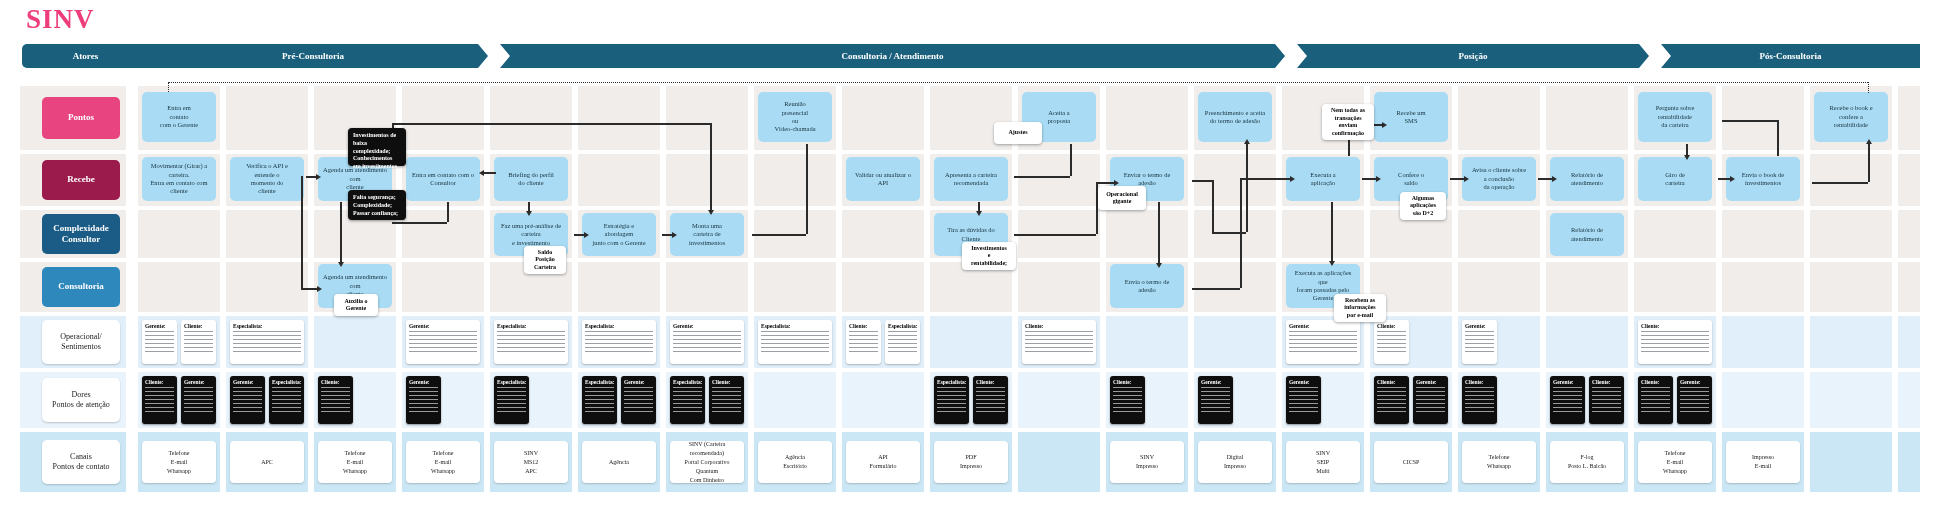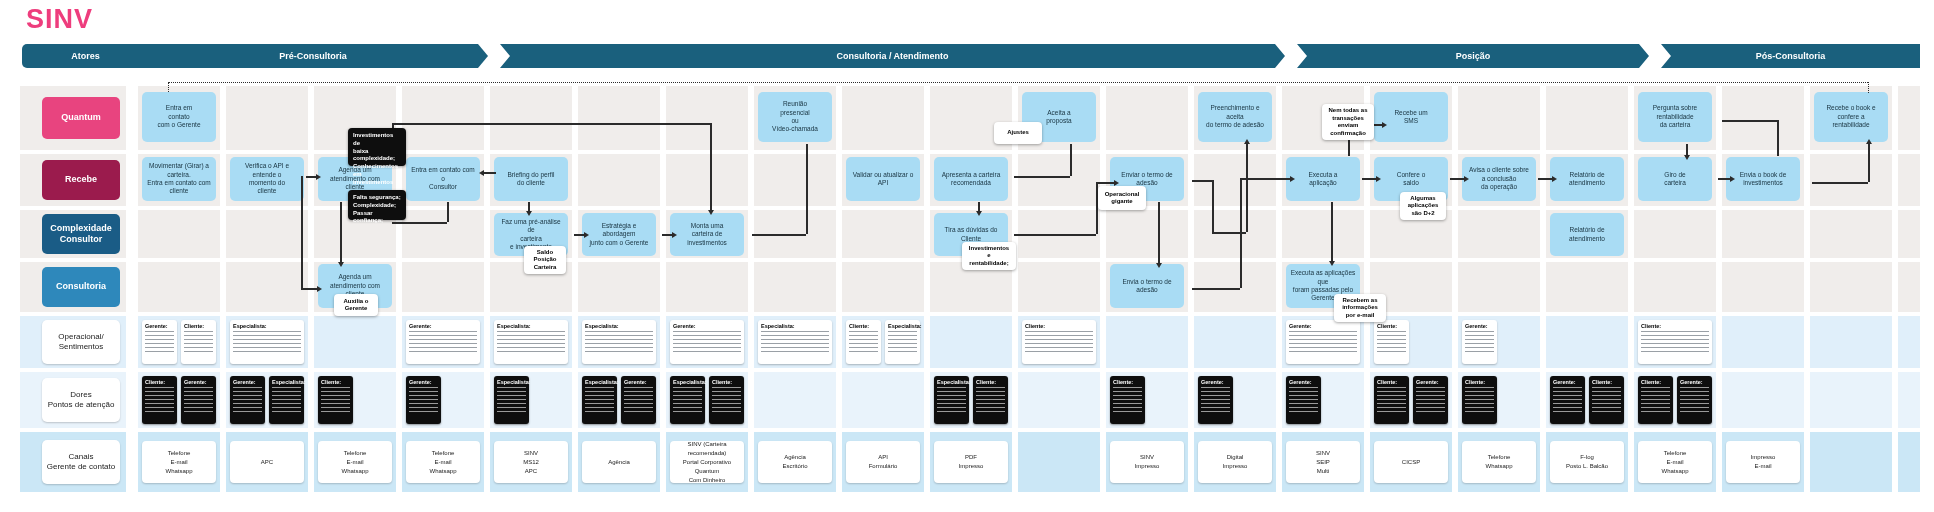--- a/index.html
+++ b/index.html
@@ -1,17 +1,17 @@
 <!DOCTYPE html>
 <html><head>
 <meta charset="utf-8">
 <style>
   html,body{margin:0;padding:0;background:#ffffff;}
   #stage{position:relative;width:1934px;height:512px;background:#ffffff;overflow:hidden;
-         font-family:Liberation Sans, sans-serif;}
+         font-family:Liberation Serif, serif;}
   .logo{position:absolute;left:26px;top:4px;font-size:27px;font-weight:800;letter-spacing:1px;color:#ee3d7d;}
   .title{position:absolute;left:0;right:0;top:9px;text-align:center;font-size:15px;font-weight:800;
          letter-spacing:.5px;color:#111;}
   .phase{position:absolute;top:44px;height:24px;color:#fff;font-size:9px;font-weight:700;
          display:flex;align-items:center;justify-content:center;background:#1a607d;}
   .phase.rounded{border-radius:5px;}
   .cell{position:absolute;}
   .card{position:absolute;background:#a9dcf4;border-radius:5px;color:#17323f;
         font-size:6.5px;line-height:1.3;display:flex;align-items:center;justify-content:center;
         text-align:center;padding:2px 4px;box-sizing:border-box;}
@@ -561,25 +561,25 @@
       <div class="chan" style="left: 1374px; top: 441px; width: 74px; height: 42px; white-space: pre-line;">CICSP</div>
       <div class="chan" style="left: 1462px; top: 441px; width: 74px; height: 42px; white-space: pre-line;">Telefone
 Whatsapp</div>
       <div class="chan" style="left: 1550px; top: 441px; width: 74px; height: 42px; white-space: pre-line;">F-log
 Posto L. Balcão</div>
       <div class="chan" style="left: 1638px; top: 441px; width: 74px; height: 42px; white-space: pre-line;">Telefone
 E-mail
 Whatsapp</div>
       <div class="chan" style="left: 1726px; top: 441px; width: 74px; height: 42px; white-space: pre-line;">Impresso
 E-mail</div>
-      <div class="rowlabel" style="top: 97px; height: 42px; background: rgb(232, 68, 127); white-space: pre-line;">Quantum</div>
+      <div class="rowlabel" style="top: 97px; height: 42px; background: rgb(232, 68, 127); white-space: pre-line;">Pontos</div>
       <div class="rowlabel" style="top: 160px; height: 40px; background: rgb(155, 27, 77); white-space: pre-line;">Recebe</div>
       <div class="rowlabel" style="top: 214px; height: 40px; background: rgb(26, 92, 134); white-space: pre-line;">Complexidade
 Consultor</div>
       <div class="rowlabel" style="top: 267px; height: 40px; background: rgb(46, 136, 187); white-space: pre-line;">Consultoria</div>
       <div class="rowlabel light" style="top: 320px; height: 44px; background: rgb(255, 255, 255); white-space: pre-line;">Operacional/
 Sentimentos</div>
       <div class="rowlabel light" style="top: 378px; height: 44px; background: rgb(255, 255, 255); white-space: pre-line;">Dores
 Pontos de atenção</div>
       <div class="rowlabel light" style="top: 440px; height: 44px; background: rgb(255, 255, 255); white-space: pre-line;">Canais
-Gerente de contato</div>
+Pontos de contato</div>
     </div>
 </div>
 
 </body></html>

